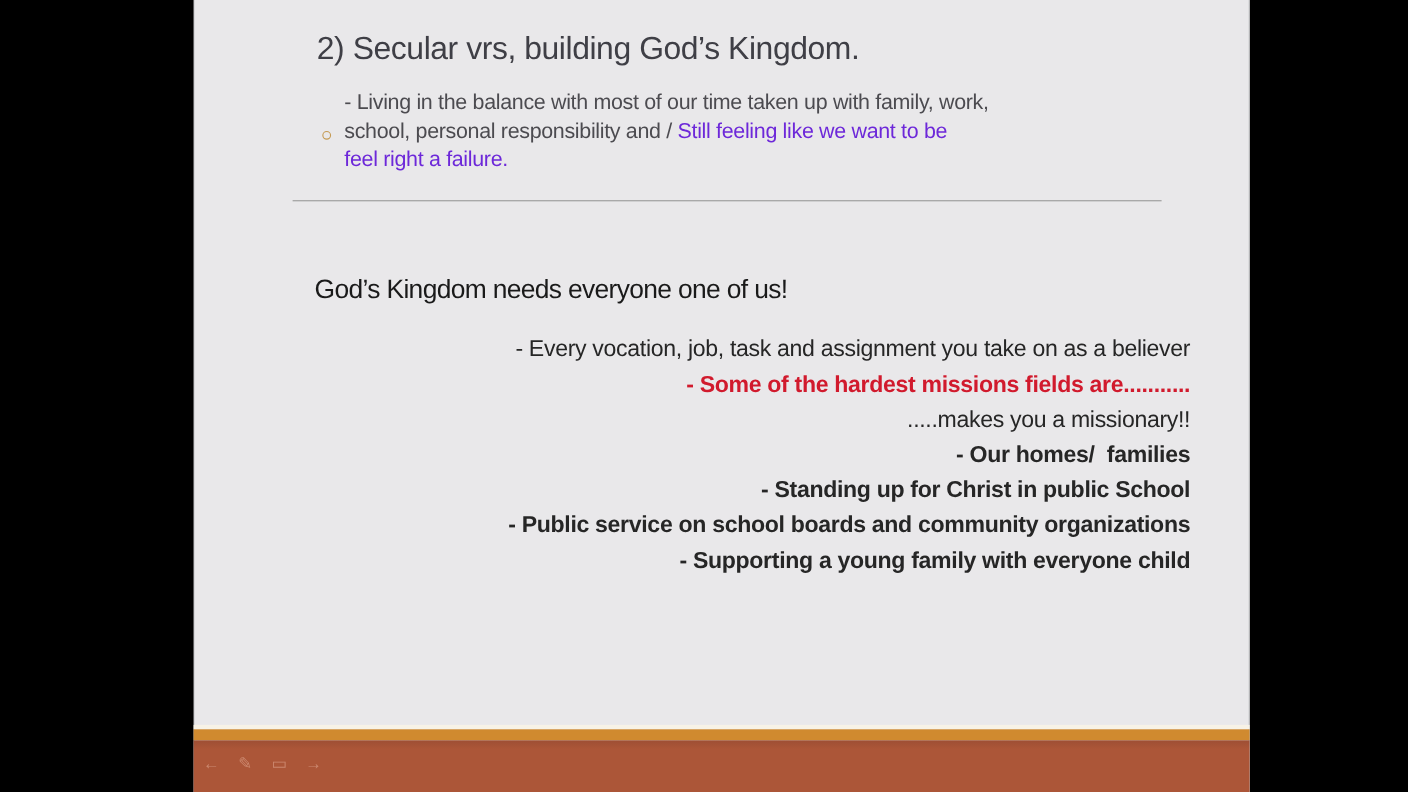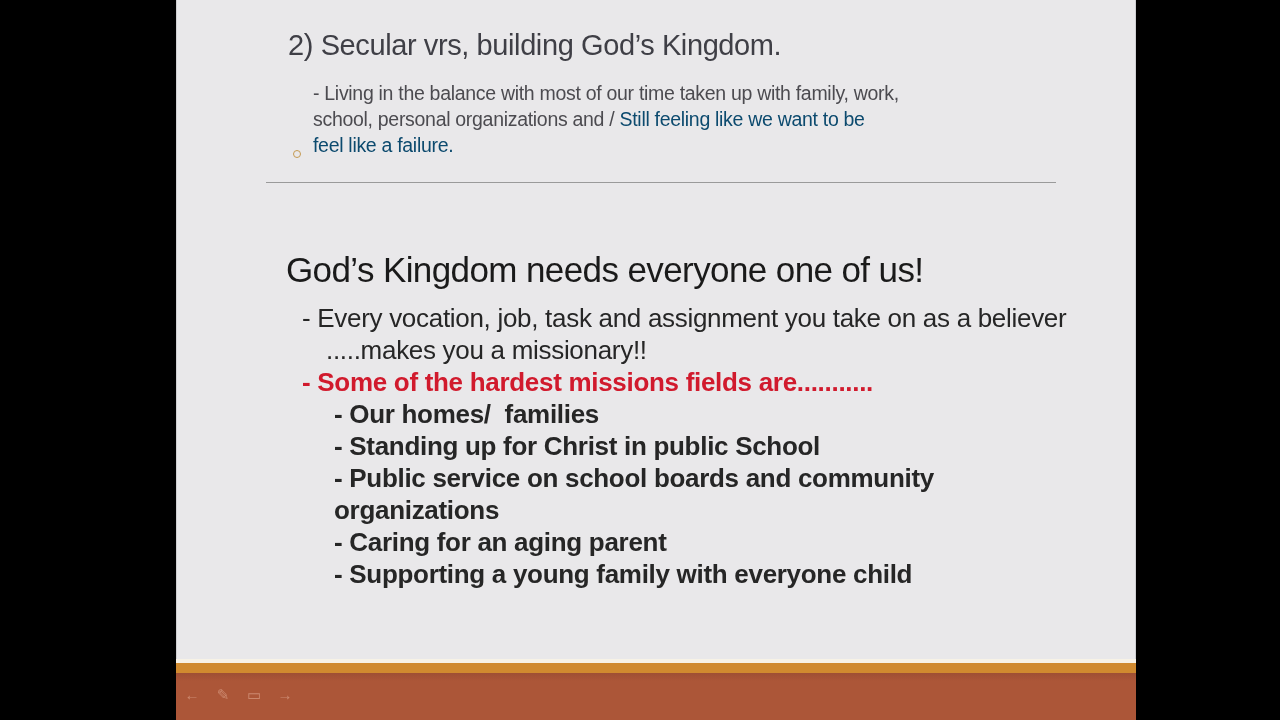--- a/index.html
+++ b/index.html
@@ -3,32 +3,32 @@
 <meta charset="utf-8">
 <style>
   html,body{margin:0;padding:0;width:1280px;height:720px;background:#000;overflow:hidden;
     font-family:"Liberation Sans", sans-serif;}
   .stage{position:relative;width:1280px;height:720px;background:#000;margin-left:16px;}
   .slide{position:absolute;left:160px;top:0;width:960px;height:720px;background:#E9E8EA;
     box-shadow:inset 1px 0 0 #cfcfd2, inset -1px 0 0 #cfcfd2;}
   .title{position:absolute;left:112px;top:28px;width:800px;
     font-size:29px;color:#3F3F46;letter-spacing:-0.4px;line-height:1.2;}
   .bullet-block{position:absolute;left:117px;top:80px;width:760px;}
-  .bullet-row{display:flex;align-items:flex-end;}
+  .bullet-row{display:flex;align-items:center;}
   .circle-bullet{flex:0 0 auto;width:6px;height:6px;border:1.5px solid #C59A52;border-radius:50%;
     margin:7px 12px 0 0;background:transparent;}
   .bullet-lines{flex:1 1 auto;}
   .bullet-line{font-size:19.5px;line-height:26px;letter-spacing:-0.3px;white-space:pre-wrap;}
   .seg-gray{color:#4C4B50;}
-  .seg-orange{color:#0c4a6e;}
+  .seg-orange{color:#6d28d9;}
   .divider{position:absolute;left:90px;top:182px;width:790px;height:1px;background:#9A9A9A;}
   .heading{position:absolute;left:110px;top:250px;width:800px;
-    font-size:35px;color:#1A1A1A;letter-spacing:-0.6px;line-height:1.15;}
+    font-size:24px;color:#1A1A1A;letter-spacing:-0.6px;line-height:1.15;}
   .list{position:absolute;left:126px;top:302px;width:780px;}
-  .list-item{font-size:26px;line-height:32px;color:#262626;letter-spacing:-0.3px;white-space:pre-wrap;}
+  .list-item{font-size:21px;line-height:32px;color:#262626;letter-spacing:-0.3px;white-space:pre-wrap;text-align:right;}
   .indent-2{padding-left:24px;}
   .indent-3{padding-left:32px;font-weight:bold;}
   .red-bold{color:#D11A2D;font-weight:bold;}
   .strip-cream{position:absolute;left:0;top:659px;width:960px;height:4px;background:#F7F2E6;}
   .strip-amber{position:absolute;left:0;top:663px;width:960px;height:10px;background:#D08A2F;}
   .bar-rust{position:absolute;left:0;top:673px;width:960px;height:47px;
     background:linear-gradient(#9e4f34,#AC5638 8px);}
   .presenter-controls{position:absolute;left:8px;top:14px;display:flex;gap:15px;}
   .pc-icon{width:16px;height:16px;display:flex;align-items:center;justify-content:center;
     color:rgba(255,216,196,0.38);font-size:15px;line-height:16px;cursor:pointer;user-select:none;}
@@ -39,38 +39,37 @@
 <div class="stage">
   <div class="slide">
 
     <div class="title">2) Secular vrs, building God’s Kingdom.</div>
 
     <div class="bullet-block">
       <div class="bullet-row">
         <span class="circle-bullet"></span>
         <div class="bullet-lines">
           <div class="bullet-line"><span class="seg-gray">- Living in the balance with most of our time taken up with family, work,</span><span class="seg-orange"></span></div>
-          <div class="bullet-line"><span class="seg-gray">school, personal organizations and / </span><span class="seg-orange">Still feeling like we want to be</span></div>
-          <div class="bullet-line"><span class="seg-gray"></span><span class="seg-orange">feel like a failure.</span></div>
+          <div class="bullet-line"><span class="seg-gray">school, personal responsibility and / </span><span class="seg-orange">Still feeling like we want to be</span></div>
+          <div class="bullet-line"><span class="seg-gray"></span><span class="seg-orange">feel right a failure.</span></div>
         </div>
       </div>
     </div>
 
     <div class="divider"></div>
 
     <div class="heading">God’s Kingdom needs everyone one of us!</div>
 
     <div class="list">
       <div class="list-item">- Every vocation, job, task and assignment you take on as a believer</div>
+      <div class="list-item red-bold">- Some of the hardest missions fields are...........</div>
       <div class="list-item indent-2">.....makes you a missionary!!</div>
-      <div class="list-item red-bold">- Some of the hardest missions fields are...........</div>
       <div class="list-item indent-3">- Our homes/  families</div>
       <div class="list-item indent-3">- Standing up for Christ in public School</div>
       <div class="list-item indent-3">- Public service on school boards and community organizations</div>
-      <div class="list-item indent-3">- Caring for an aging parent</div>
       <div class="list-item indent-3">- Supporting a young family with everyone child</div>
     </div>
 
     <div class="strip-cream"></div>
     <div class="strip-amber"></div>
     <div class="bar-rust">
       <div class="presenter-controls">
         <span class="pc-icon">←</span>
         <span class="pc-icon">✎</span>
         <span class="pc-icon">▭</span>

